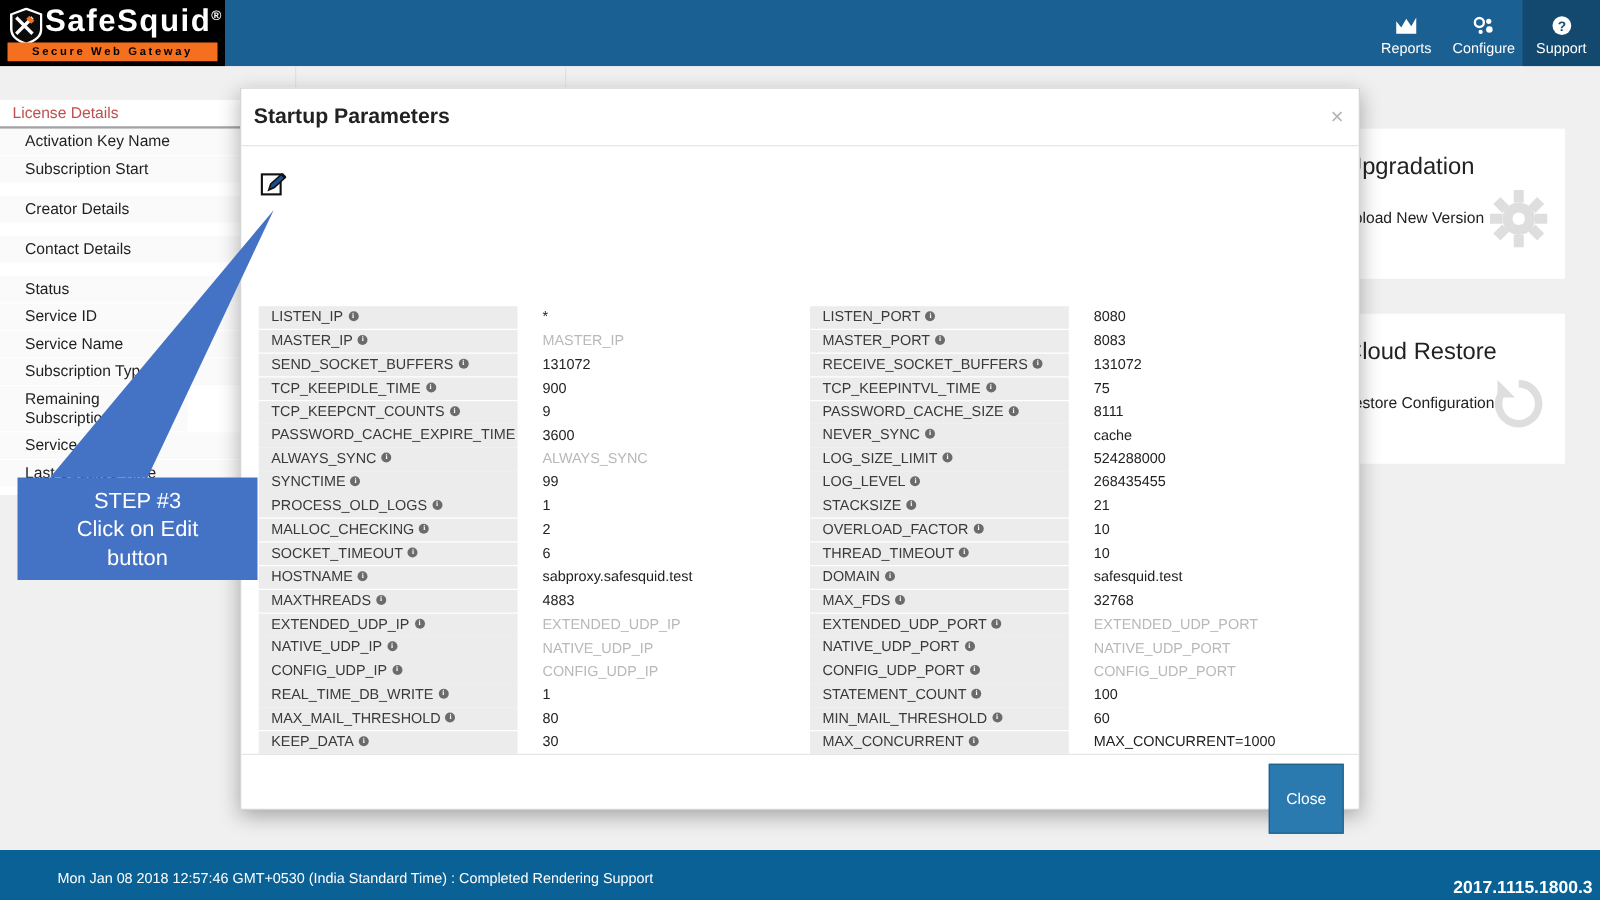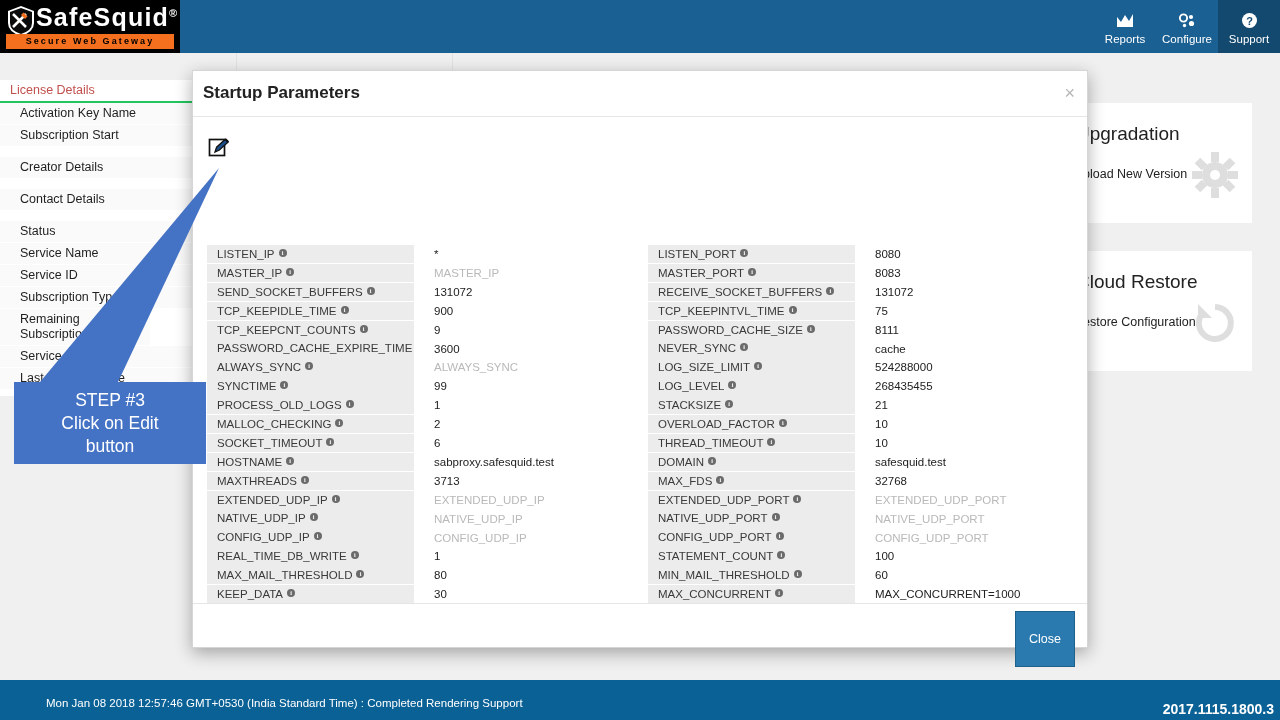--- a/index.html
+++ b/index.html
@@ -93,21 +93,21 @@
   .left-panel {
     position: absolute; left: 0; top: 27px;
     width: 198px;
     background: #ffffff;
     padding-bottom: 6px;
   }
   .lp-title {
     color: #c0504d;
     font-size: 12.5px;
     padding: 3px 0 4px 10px;
-    border-bottom: 2px solid #22c55e;
+    border-bottom: 2px solid #a3a3a3;
   }
   .lp-row {
     font-size: 12.5px;
     color: #1f1f1f;
     padding: 3px 0 3px 20px;
     background: #fafafa;
     border-bottom: 1px solid #ffffff;
     line-height: 15px;
   }
   .lp-row.gap { margin-top: 10px; }
@@ -345,22 +345,22 @@
     <div class="main-col-divider2"></div>
     <div class="main-col-divider"></div>
 
     <div class="left-panel">
       <div class="lp-title">License Details</div>
       <div class="lp-row">Activation Key Name</div>
       <div class="lp-row">Subscription Start</div>
       <div class="lp-row gap">Creator Details</div>
       <div class="lp-row gap">Contact Details</div>
       <div class="lp-row gap">Status</div>
+      <div class="lp-row">Service ID</div>
       <div class="lp-row">Service Name</div>
-      <div class="lp-row">Service ID</div>
       <div class="lp-row">Subscription Type</div>
       <div class="lp-row tall" style="width:150px;">Remaining Subscription Quantity</div>
       <div class="lp-row">Service Location</div>
       <div class="lp-row">Last Updated Time</div>
     </div>
 
     <div class="right-cards">
       <div class="card">
         <div class="card-title">Upgradation</div>
         <div class="card-sub">Upload New Version</div>
@@ -455,21 +455,21 @@
             <div class="prow">
               <div class="pname"><span>SOCKET_TIMEOUT</span><span class="ico-i">i</span></div>
               <div class="pval">6</div>
             </div>
             <div class="prow">
               <div class="pname"><span>HOSTNAME</span><span class="ico-i">i</span></div>
               <div class="pval">sabproxy.safesquid.test</div>
             </div>
             <div class="prow">
               <div class="pname"><span>MAXTHREADS</span><span class="ico-i">i</span></div>
-              <div class="pval">3713</div>
+              <div class="pval">4883</div>
             </div>
             <div class="prow">
               <div class="pname"><span>EXTENDED_UDP_IP</span><span class="ico-i">i</span></div>
               <div class="pval placeholder">EXTENDED_UDP_IP</div>
             </div>
             <div class="prow">
               <div class="pname"><span>NATIVE_UDP_IP</span><span class="ico-i">i</span></div>
               <div class="pval placeholder">NATIVE_UDP_IP</div>
             </div>
             <div class="prow">

